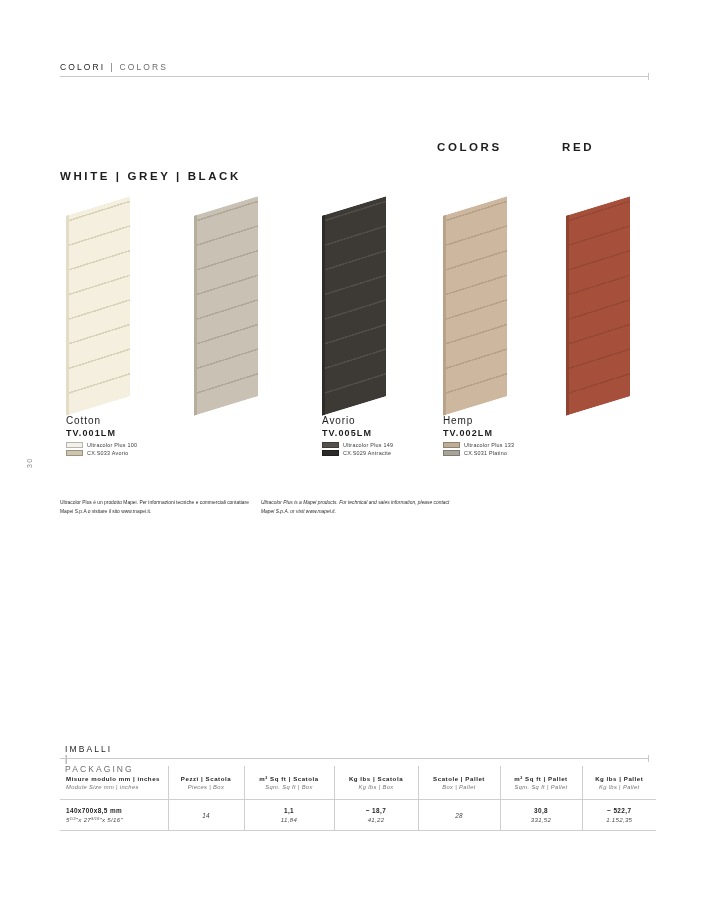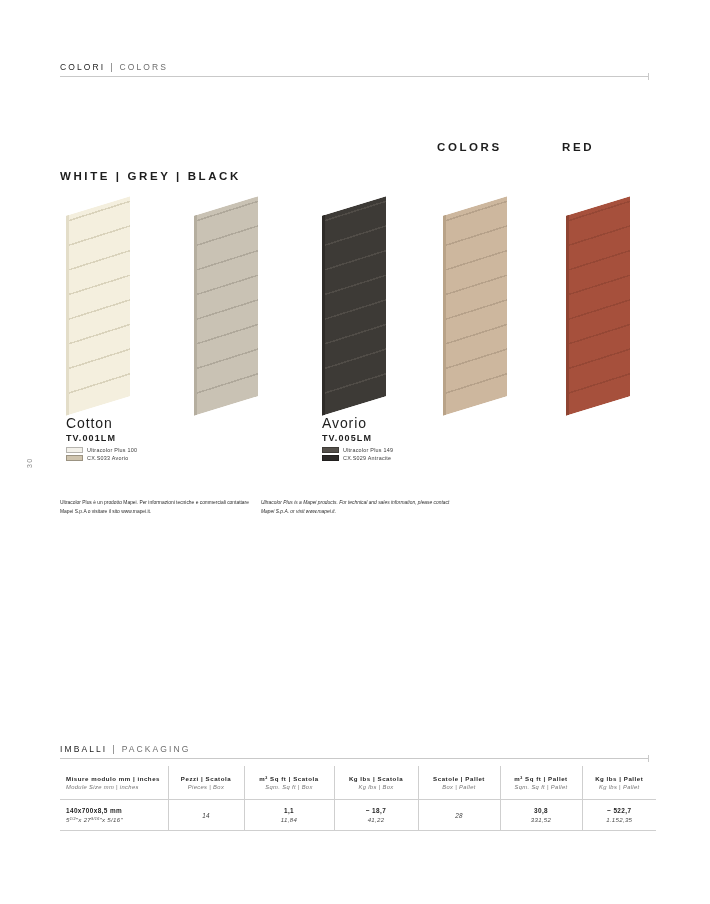--- a/index.html
+++ b/index.html
@@ -61,21 +61,21 @@
   }
   .tile .edge {
     position: absolute;
     left: 0; top: 0; bottom: 0;
     width: 3px;
   }
 
   
   .swatch-info { position: absolute; width: 130px; }
   .swatch-info .name {
-    font-size: 14px; font-weight: 400; letter-spacing: .9px;
+    font-size: 10px; font-weight: 400; letter-spacing: .9px;
     color: #1d1d1d; margin-bottom: 2px;
   }
   .swatch-info .code {
     font-size: 9px; font-weight: 700; letter-spacing: 1.1px;
     color: #1d1d1d; margin-bottom: 4px;
   }
   .grout-row {
     display: flex; align-items: center; margin-bottom: 2px;
   }
   .grout-chip {
@@ -215,26 +215,38 @@
     <div class="grout-row">
       <span class="grout-chip" style="background:#54504b;"></span>
       <span class="grout-label">Ultracolor Plus 149</span>
     </div>
     <div class="grout-row">
       <span class="grout-chip" style="background:#2c2a28;"></span>
       <span class="grout-label">CX.S029 Antracite</span>
     </div>
   </div>
 
+  <div class="swatch-info" style="left:443px; top:415px;">
+    <div class="name">Hemp</div>
+    <div class="code">TV.002LM</div>
+    <div class="grout-row">
+      <span class="grout-chip" style="background:#bfae96;"></span>
+      <span class="grout-label">Ultracolor Plus 133</span>
+    </div>
+    <div class="grout-row">
+      <span class="grout-chip" style="background:#a9a49a;"></span>
+      <span class="grout-label">CX.S031 Platino</span>
+    </div>
+  </div>
 
 
   <div class="footnote it" style="left:60px; top:498px;">Ultracolor Plus è un prodotto Mapei. Per informazioni tecniche e commerciali contattare Mapei S.p.A o visitare il sito www.mapei.it.</div>
   <div class="footnote en" style="left:261px; top:498px;">Ultracolor Plus is a Mapei products. For technical and sales information, please contact Mapei S.p.A. or visit www.mapei.it.</div>
 
-  <div class="sec-head" style="left:60px; top:744px;">
+  <div class="sec-head" style="left:60px; top:744px;flex-direction:column;">
     <span class="bold">IMBALLI</span>
     <span class="pipe">|</span>
     <span class="light">PACKAGING</span>
   </div>
   <div class="rule" style="left:60px; top:758px; width:589px;">
     <span class="cross-v"></span>
   </div>
 
   <table class="pack-table" style="left:60px; top:766px;">
     <colgroup>

